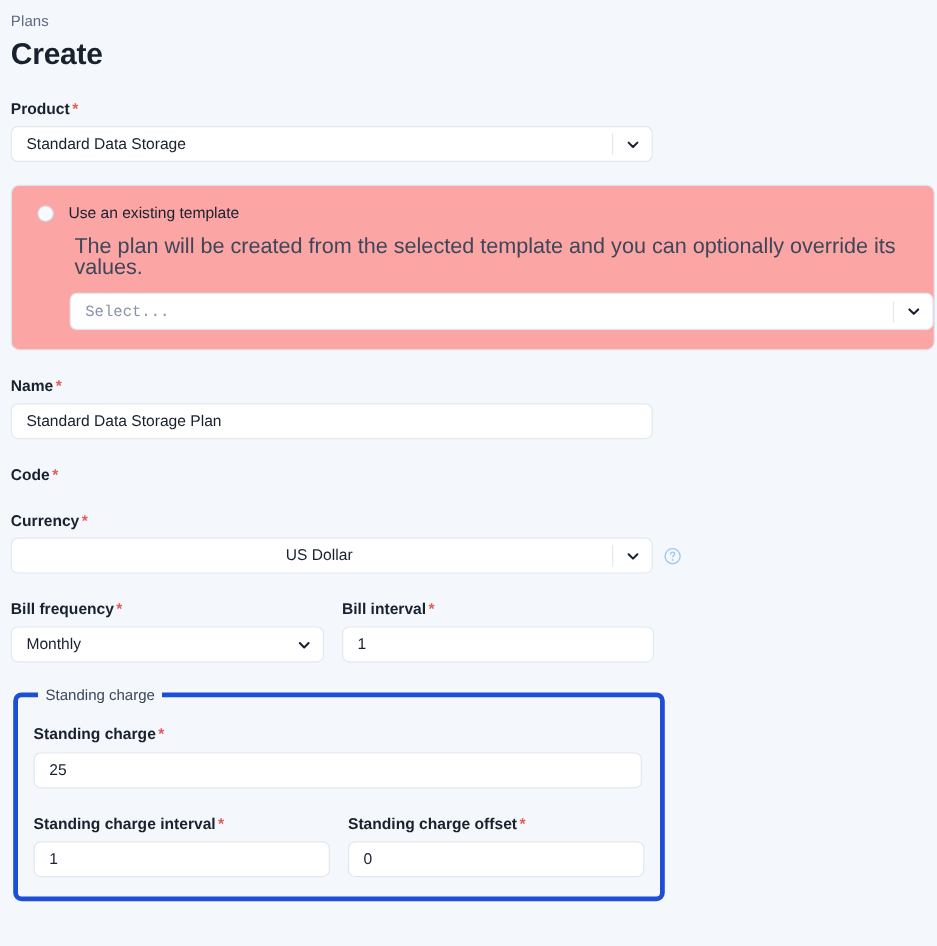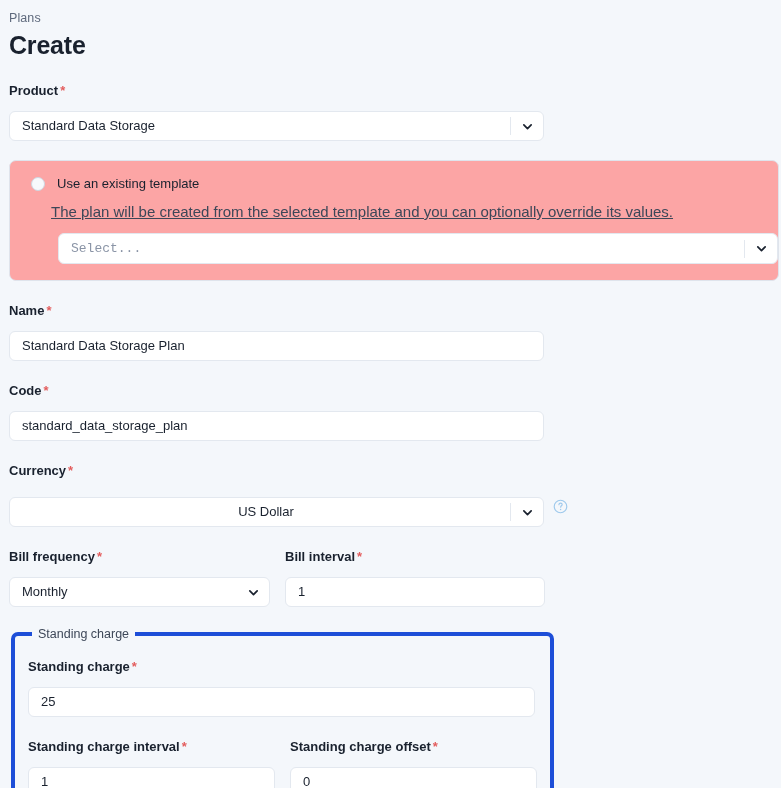--- a/index.html
+++ b/index.html
@@ -59,21 +59,20 @@
     box-sizing: border-box;
     height: 30px;
     background: #ffffff;
     border: 1px solid #e3e8ef;
     border-radius: 6px;
     display: flex;
     align-items: center;
     font-size: 13px;
     color: #19212e;
     padding: 0 0 0 12px;
-    margin-top: 12px;
   }
   .control .val {
     flex: 1 1 auto;
     overflow: hidden;
     white-space: nowrap;
     line-height: 28px;
   }
   .control .val.placeholder { color: #8a94a6; }
 
   
@@ -146,26 +145,25 @@
     flex: 0 0 auto;
     margin-left: 6px;
   }
   .tpl-radio-label {
     font-size: 13px;
     line-height: 17px;
     color: #19212e;
     margin-left: 12px;
   }
   .tpl-desc {
-    font-size: 15px;
+    font-size: 18px;
     line-height: 17px;
     color: #3d4758;
     margin-top: 11px;
-    margin-left: 26px;
-    text-decoration: underline;
+    margin-left: 37px;
   }
   .tpl-select-wrap {
     margin-top: 13px;
     margin-left: 33px;
     width: 720px;
     font-family: Liberation Mono, monospace;
   }
   .tpl-select { height: 31px; }
 
   
@@ -239,23 +237,20 @@
     </div>
     <div class="control w-name">
       <span class="val">Standard Data Storage Plan</span>
     </div>
   </div>
 
   <div class="field-code">
     <div class="field-label">
       <span>Code</span><span class="req">*</span>
     </div>
-    <div class="control w-code">
-      <span class="val">standard_data_storage_plan</span>
-    </div>
   </div>
 
   <div class="field-currency">
     <div class="field-label">
       <span>Currency</span><span class="req">*</span>
     </div>
     <div class="currency-row">
       <div class="control combo w-currency">
         <span class="val">US Dollar</span>
         <span class="sep"></span>

